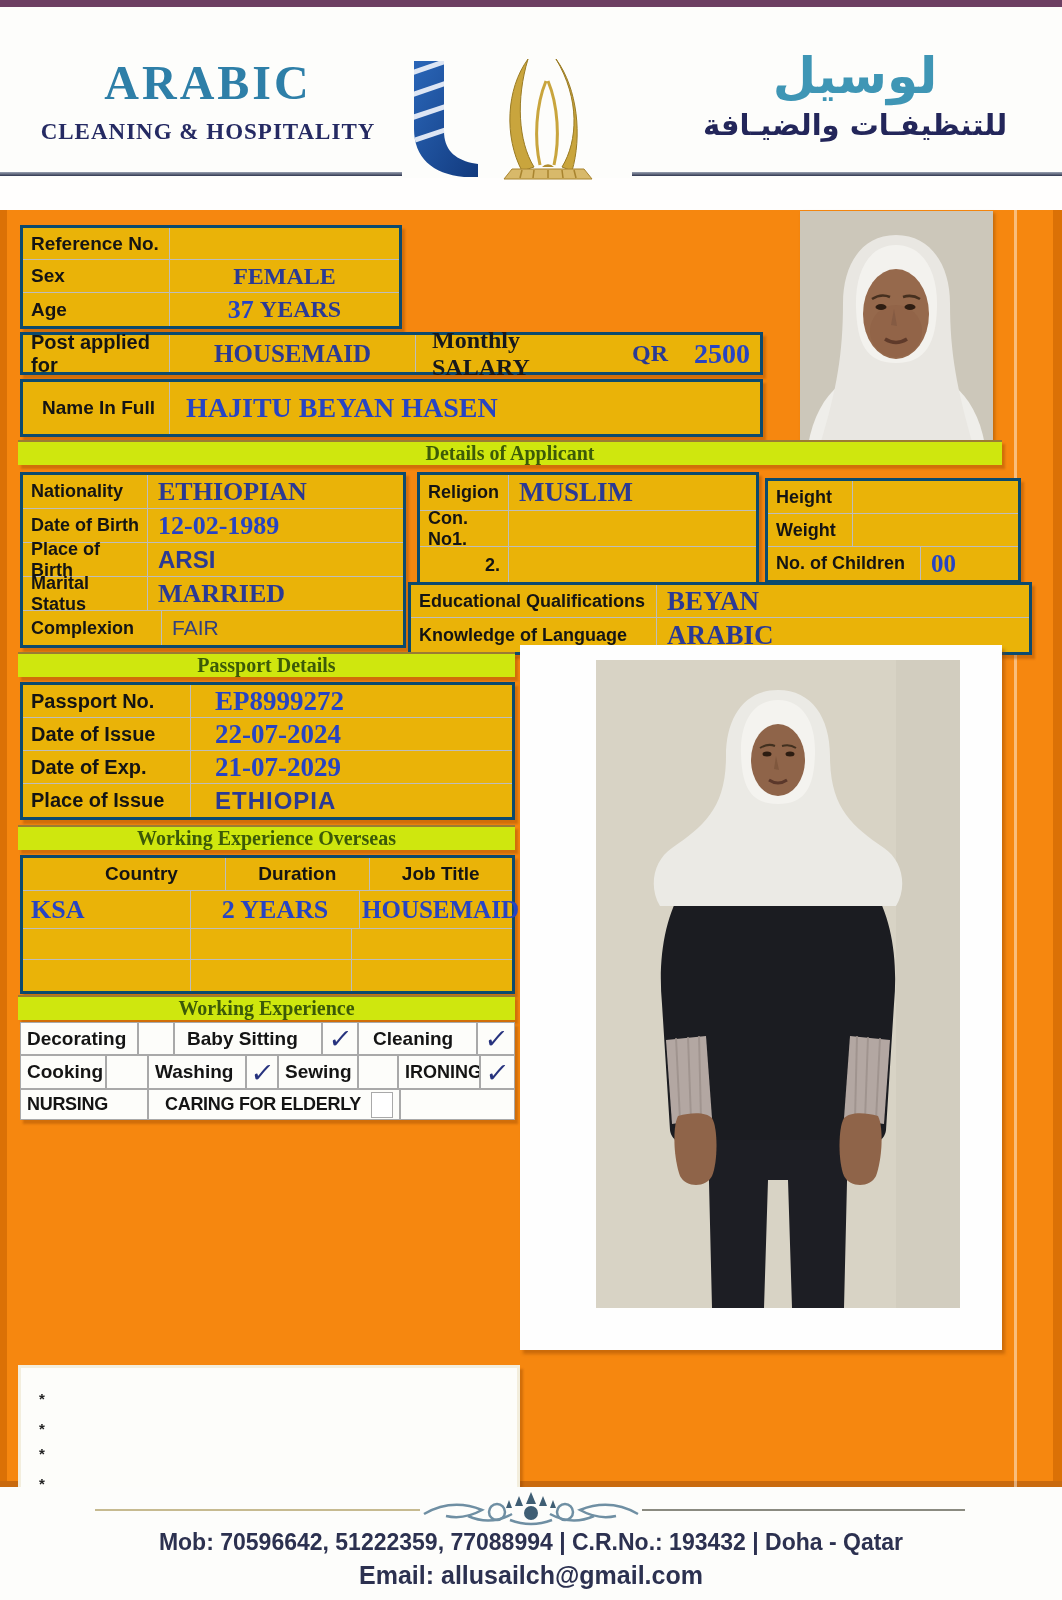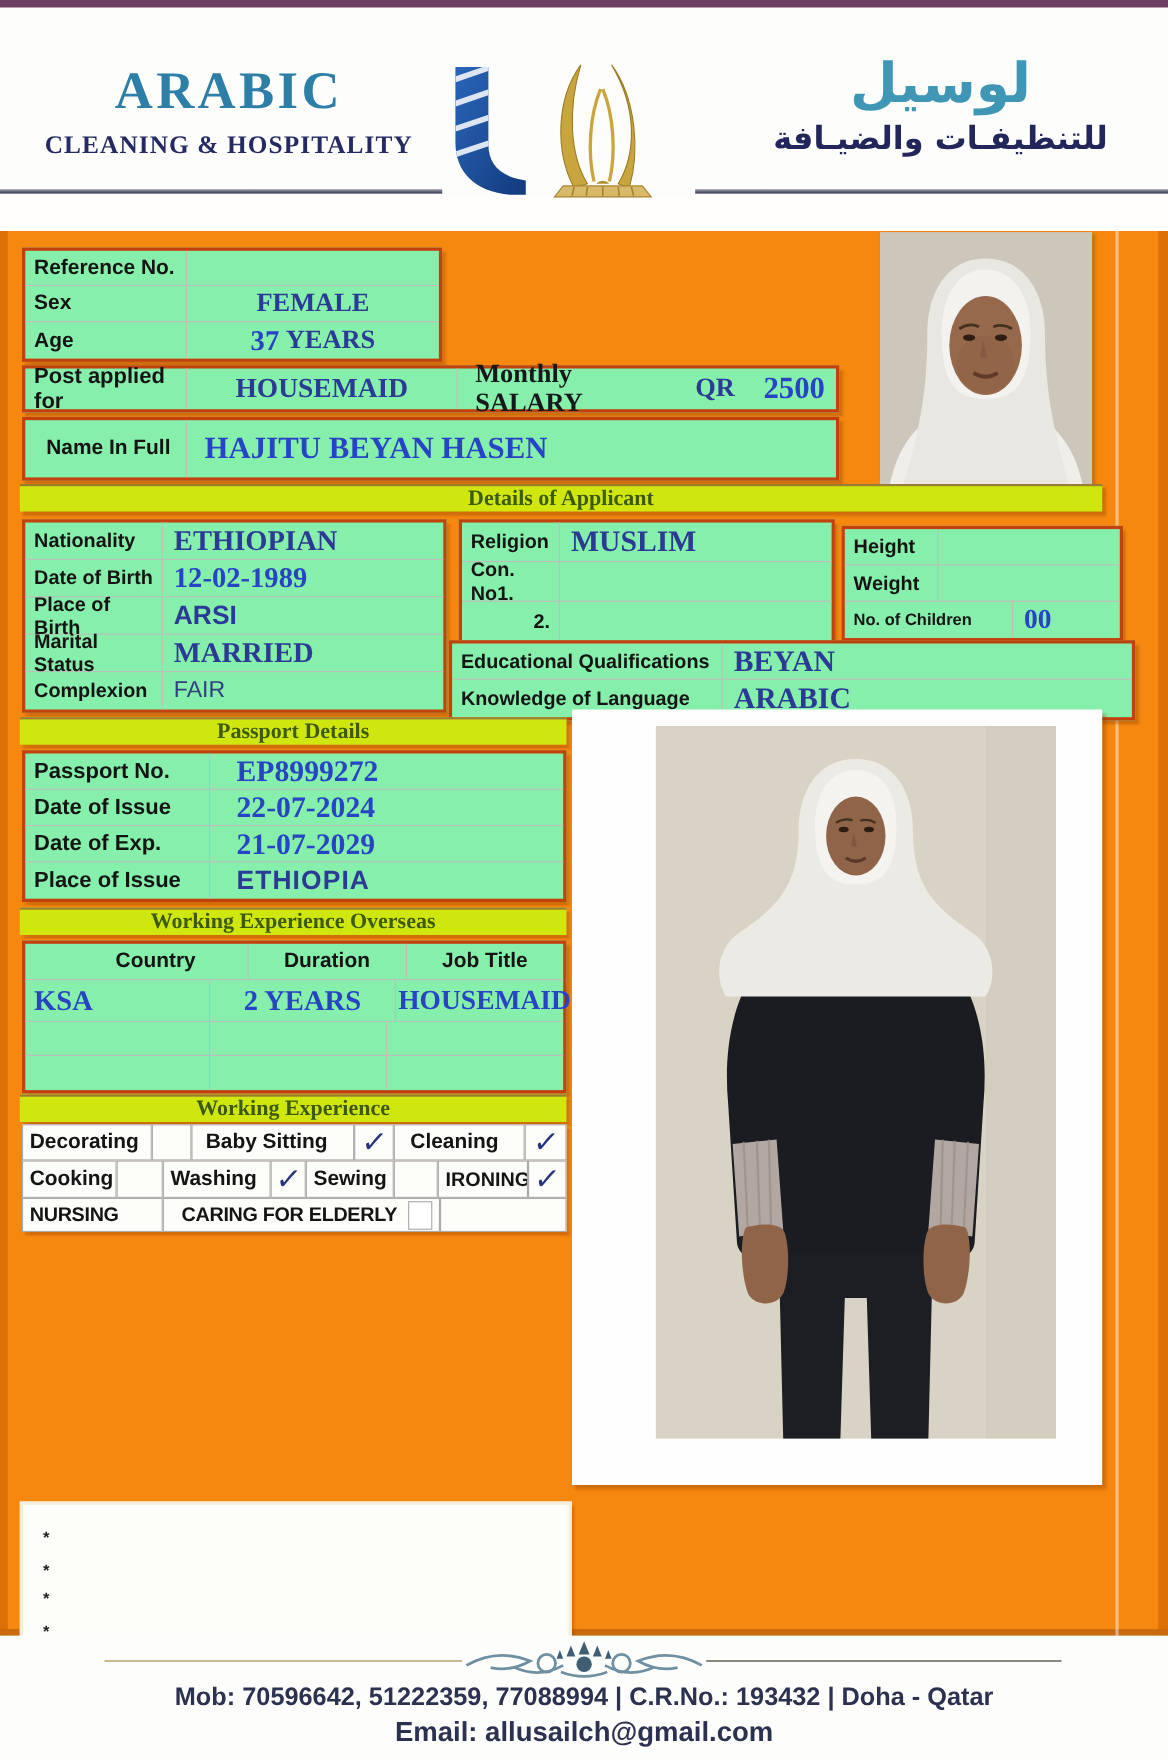--- a/index.html
+++ b/index.html
@@ -25,21 +25,21 @@
 
   
   .main{position:absolute;top:210px;left:0;width:1062px;height:1277px;background:#f6870f;}
   .edge{position:absolute;background:#db7106;}
   .edge.l{left:0;top:0;bottom:0;width:7px;}
   .edge.r{right:0;top:0;bottom:0;width:9px;}
   .edge.b{left:0;right:0;bottom:0;height:6px;background:#c96a0e;}
   .lightline{position:absolute;top:0;bottom:0;left:1014px;width:3px;background:rgba(255,255,255,.45);}
 
   
-  .tbl{position:absolute;background:#86efac;border:3px solid #c2410c;
+  .tbl{position:absolute;background:#eab308;border:3px solid #0c4a6e;
        box-shadow:3px 4px 2px rgba(140,64,0,.35);box-sizing:border-box;}
   .trow{display:flex;border-bottom:1px solid #bdbdbd;box-sizing:border-box;}
   .trow:last-child{border-bottom:none;}
   .lcell{display:flex;align-items:center;padding:2px 8px;font-weight:bold;color:#141414;
          font-size:19px;box-sizing:border-box;flex:none;}
   .vcell{display:flex;align-items:center;border-left:1px solid #bdbdbd;flex:1;
          padding:1px 10px;box-sizing:border-box;min-width:0;}
   .serif{font-family:"Liberation Serif",serif;font-weight:bold;color:#2b3a94;}
   .bright{color:#2744c4;}
   .sansv{font-weight:bold;color:#2b3a94;}
@@ -213,21 +213,21 @@
       <div class="trow" style="height:34px;">
         <div class="lcell" style="width:124px;font-size:18px;">Place of Birth</div>
         <div class="vcell sansv" style="font-size:24px;">ARSI</div>
       </div>
       <div class="trow" style="height:34px;">
         <div class="lcell" style="width:124px;font-size:18px;">Marital Status</div>
         <div class="vcell serif" style="font-size:26px;">MARRIED</div>
       </div>
       <div class="trow" style="height:34px;">
         <div class="lcell" style="width:124px;font-size:18px;">Complexion</div>
-        <div class="vcell sansv" style="font-size:21px;font-weight:normal;color:#32407f;">FAIR</div>
+        <div class="vcell sansv" style="font-size:21px;font-weight:normal;color:#32407f;margin-left:14px;">FAIR</div>
       </div>
     </div>
 
     <div class="tbl" style="left:417px;top:262px;width:342px;">
       <div class="trow" style="height:36px;">
         <div class="lcell" style="width:88px;font-size:18px;">Religion</div>
         <div class="vcell serif" style="font-size:27px;">MUSLIM</div>
       </div>
       <div class="trow" style="height:36px;">
         <div class="lcell" style="width:88px;font-size:18px;">Con. No1.</div>
@@ -242,21 +242,21 @@
     <div class="tbl" style="left:765px;top:268px;width:256px;">
       <div class="trow" style="height:33px;">
         <div class="lcell" style="width:84px;font-size:18px;">Height</div>
         <div class="vcell"></div>
       </div>
       <div class="trow" style="height:33px;">
         <div class="lcell" style="width:84px;font-size:18px;">Weight</div>
         <div class="vcell"></div>
       </div>
       <div class="trow" style="height:33px;">
-        <div class="lcell" style="width:152px;font-size:15px;">No. of Children</div>
+        <div class="lcell" style="width:152px;font-size:18px;">No. of Children</div>
         <div class="vcell serif bright" style="font-size:25px;">00</div>
       </div>
     </div>
 
     <div class="tbl" style="left:408px;top:372px;width:624px;">
       <div class="trow" style="height:33px;">
         <div class="lcell" style="width:245px;font-size:18px;">Educational Qualifications</div>
         <div class="vcell serif" style="font-size:27px;">BEYAN</div>
       </div>
       <div class="trow" style="height:34px;">

